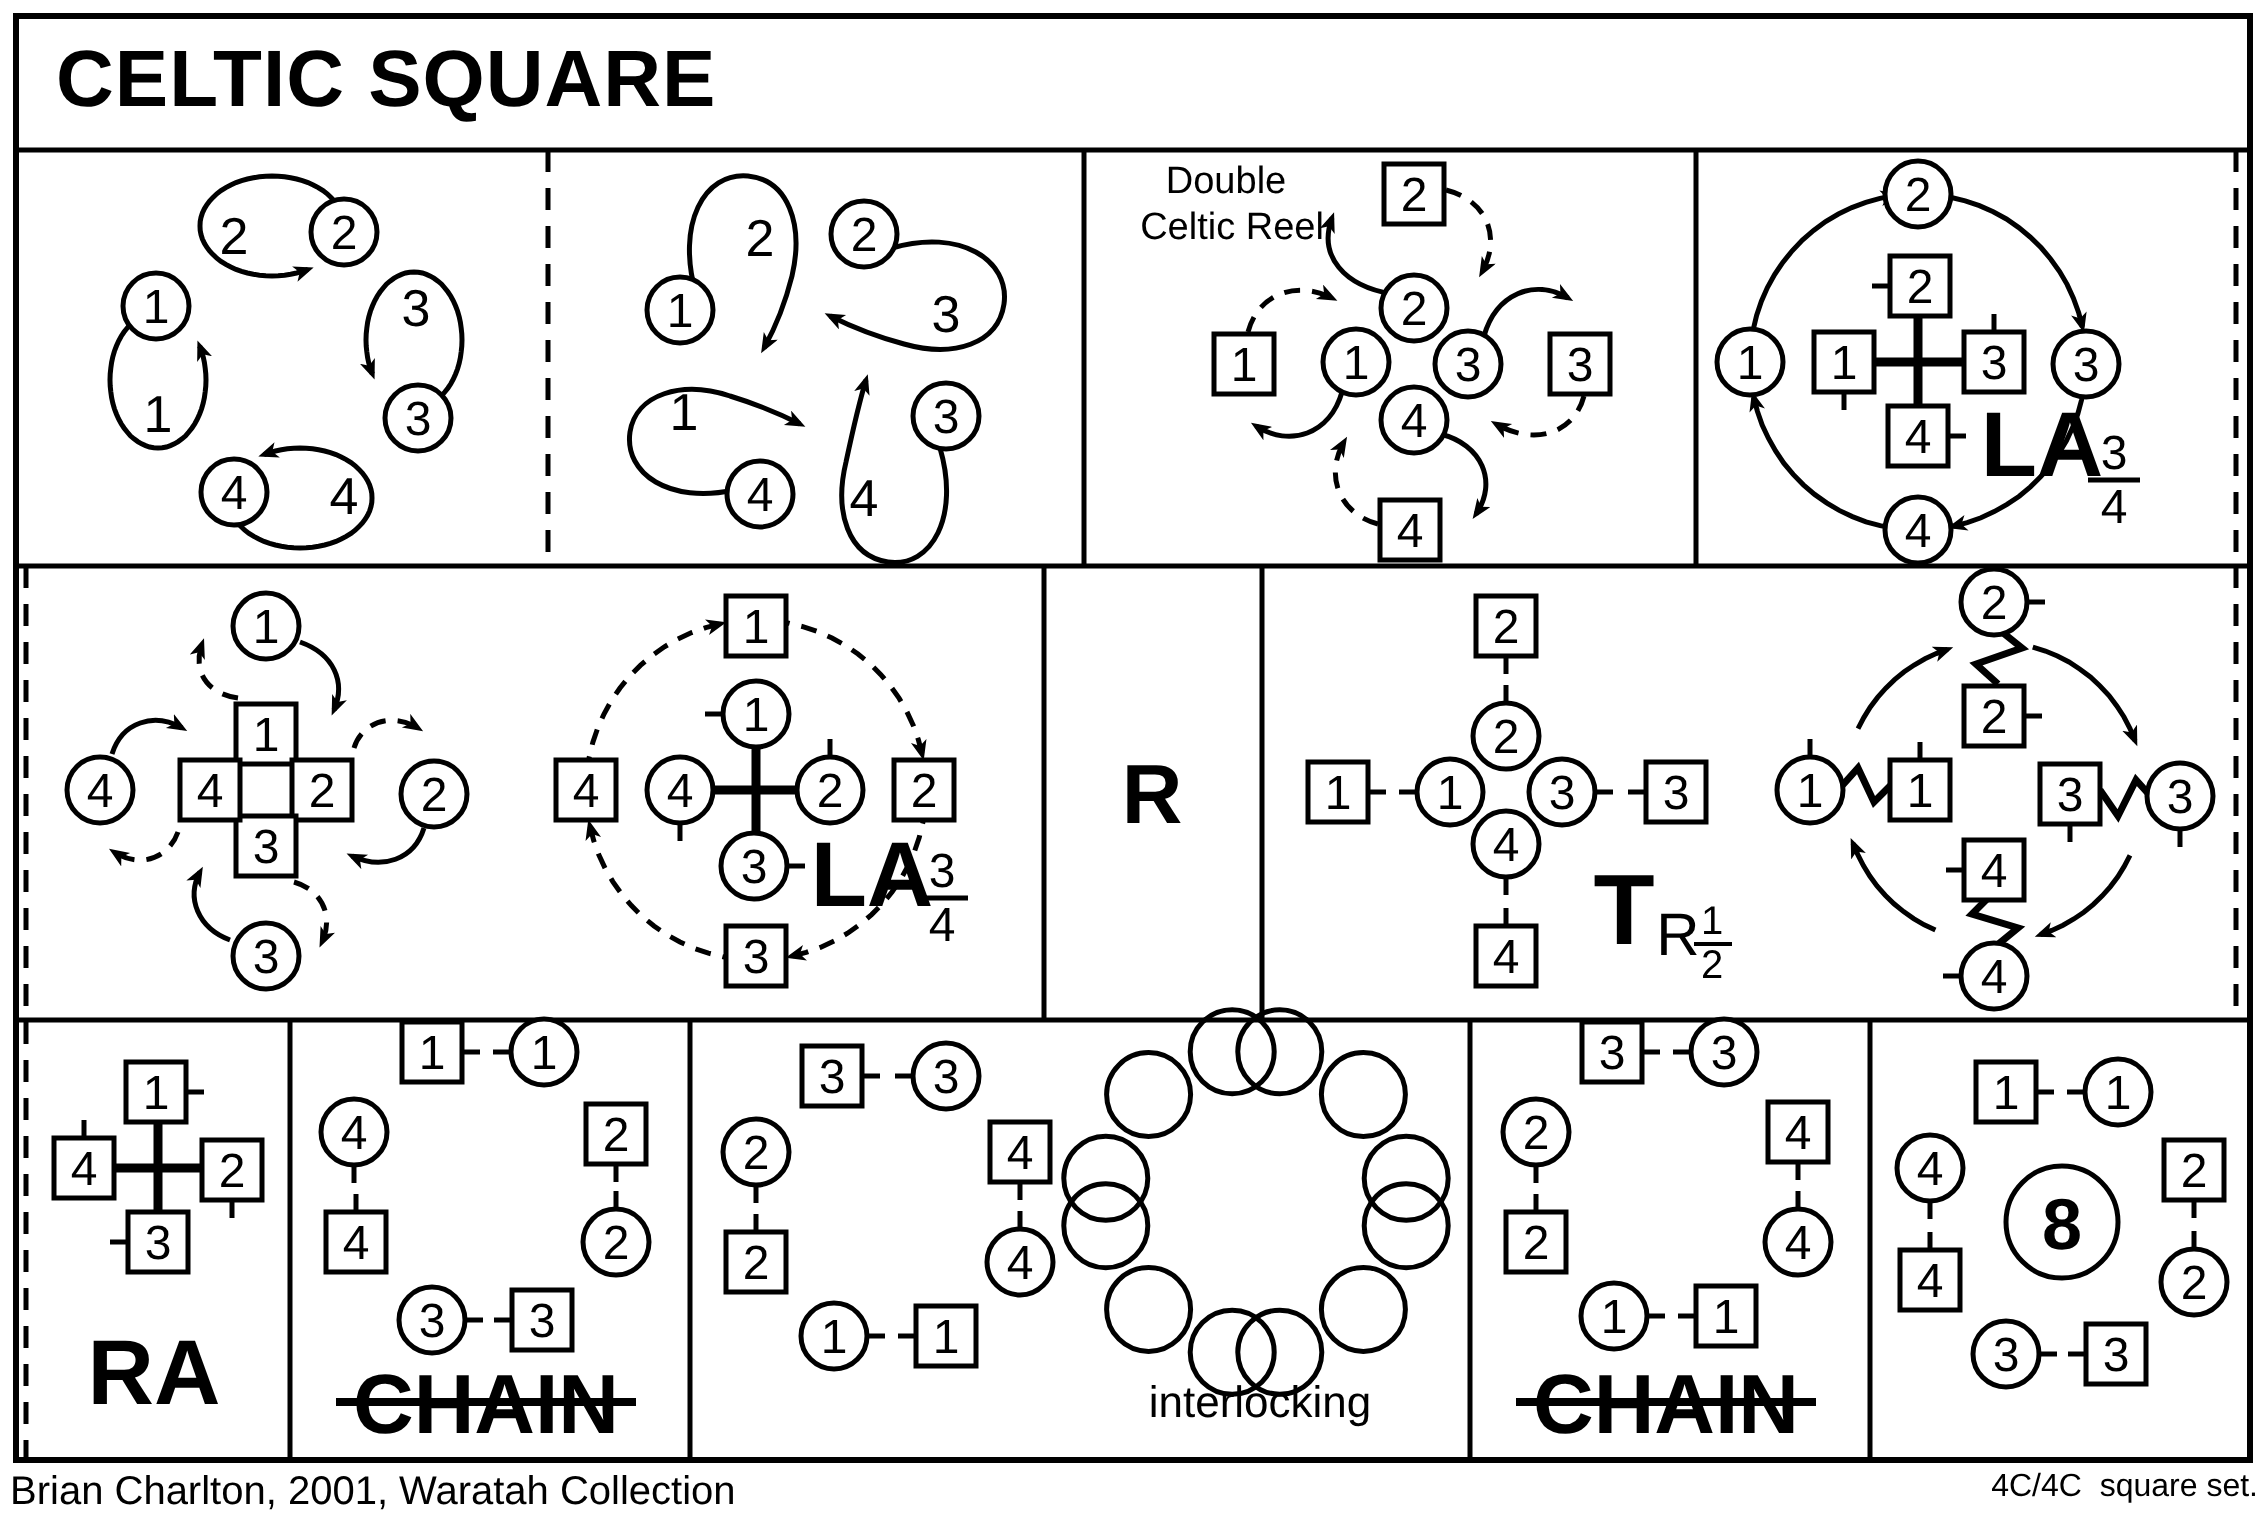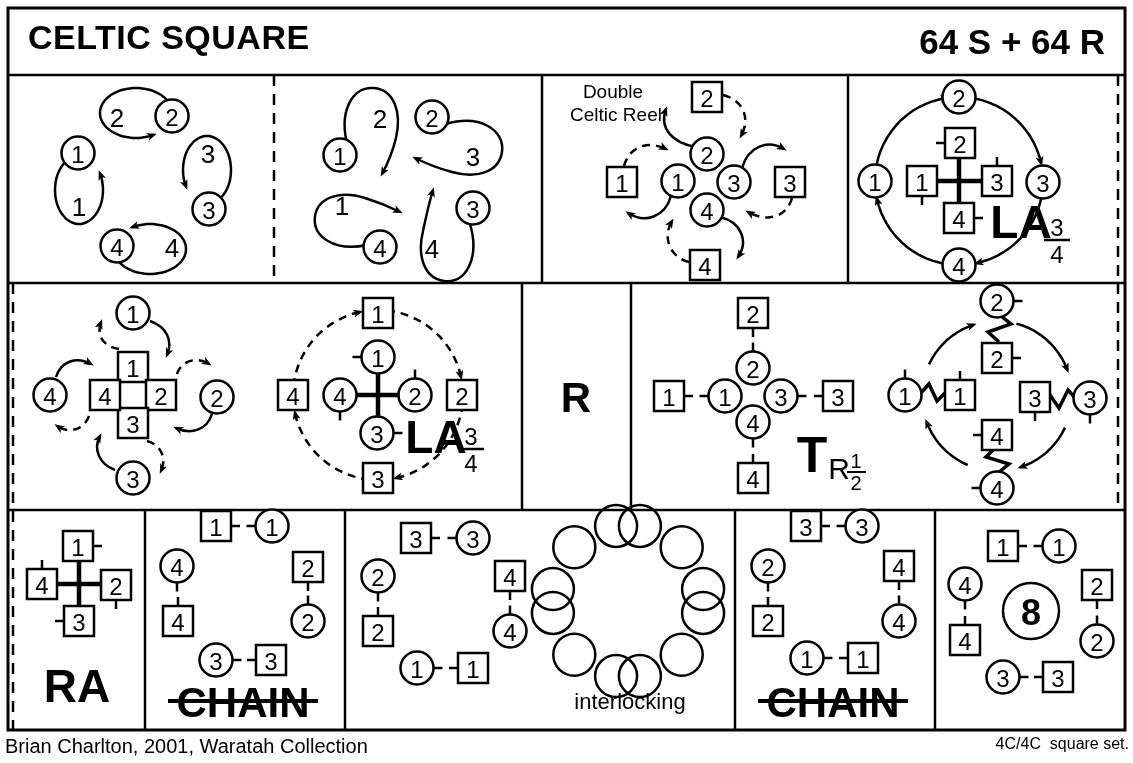--- a/index.html
+++ b/index.html
@@ -1,30 +1,29 @@
 <!DOCTYPE html>
 <html><head>
 <meta charset="utf-8">
 <style>
   html,body{margin:0;padding:0;background:#fff;}
   .page{position:relative;width:1133px;height:763px;background:#fff;
         font-family:"Liberation Sans",sans-serif;color:#000;overflow:hidden;}
   .page svg{position:absolute;left:0;top:0;}
-  .hdr-title{position:absolute;left:28px;top:18px;font-size:34px;font-weight:bold;letter-spacing:.5px;}
+  .hdr-title{position:absolute;left:28px;top:18px;font-size:40px;font-weight:bold;letter-spacing:.5px;}
   .hdr-crib{position:absolute;right:28px;top:22px;font-size:35px;font-weight:bold;}
   .ftr-credit{position:absolute;left:5px;top:735px;font-size:20px;}
   .ftr-set{position:absolute;right:4px;top:735px;font-size:16px;white-space:pre;}
   svg text{font-family:"Liberation Sans",sans-serif;}
 </style>
 </head>
 <body>
 
 <div class="page">
   <div class="hdr-title">CELTIC SQUARE</div>
-  <div class="hdr-crib">64 S + 64 R</div>
   <svg id="diagram" width="1133" height="763" viewBox="0 0 1133 763">
     <defs>
       <marker id="ah" markerUnits="userSpaceOnUse" markerWidth="14" markerHeight="12" refX="7" refY="4" orient="auto">
         <path d="M0,0 L10,4 L0,8 L2.6,4 Z" fill="#000"></path>
       </marker>
     </defs>
   <rect x="8" y="8" width="1117" height="722" fill="none" stroke="#000000" stroke-width="3"></rect>
       <line x1="8" y1="75" x2="1125" y2="75" stroke="#000000" stroke-width="2.5"></line>
       <line x1="8" y1="283" x2="1125" y2="283" stroke="#000000" stroke-width="2.5"></line>
       <line x1="8" y1="510" x2="1125" y2="510" stroke="#000000" stroke-width="2.5"></line>

